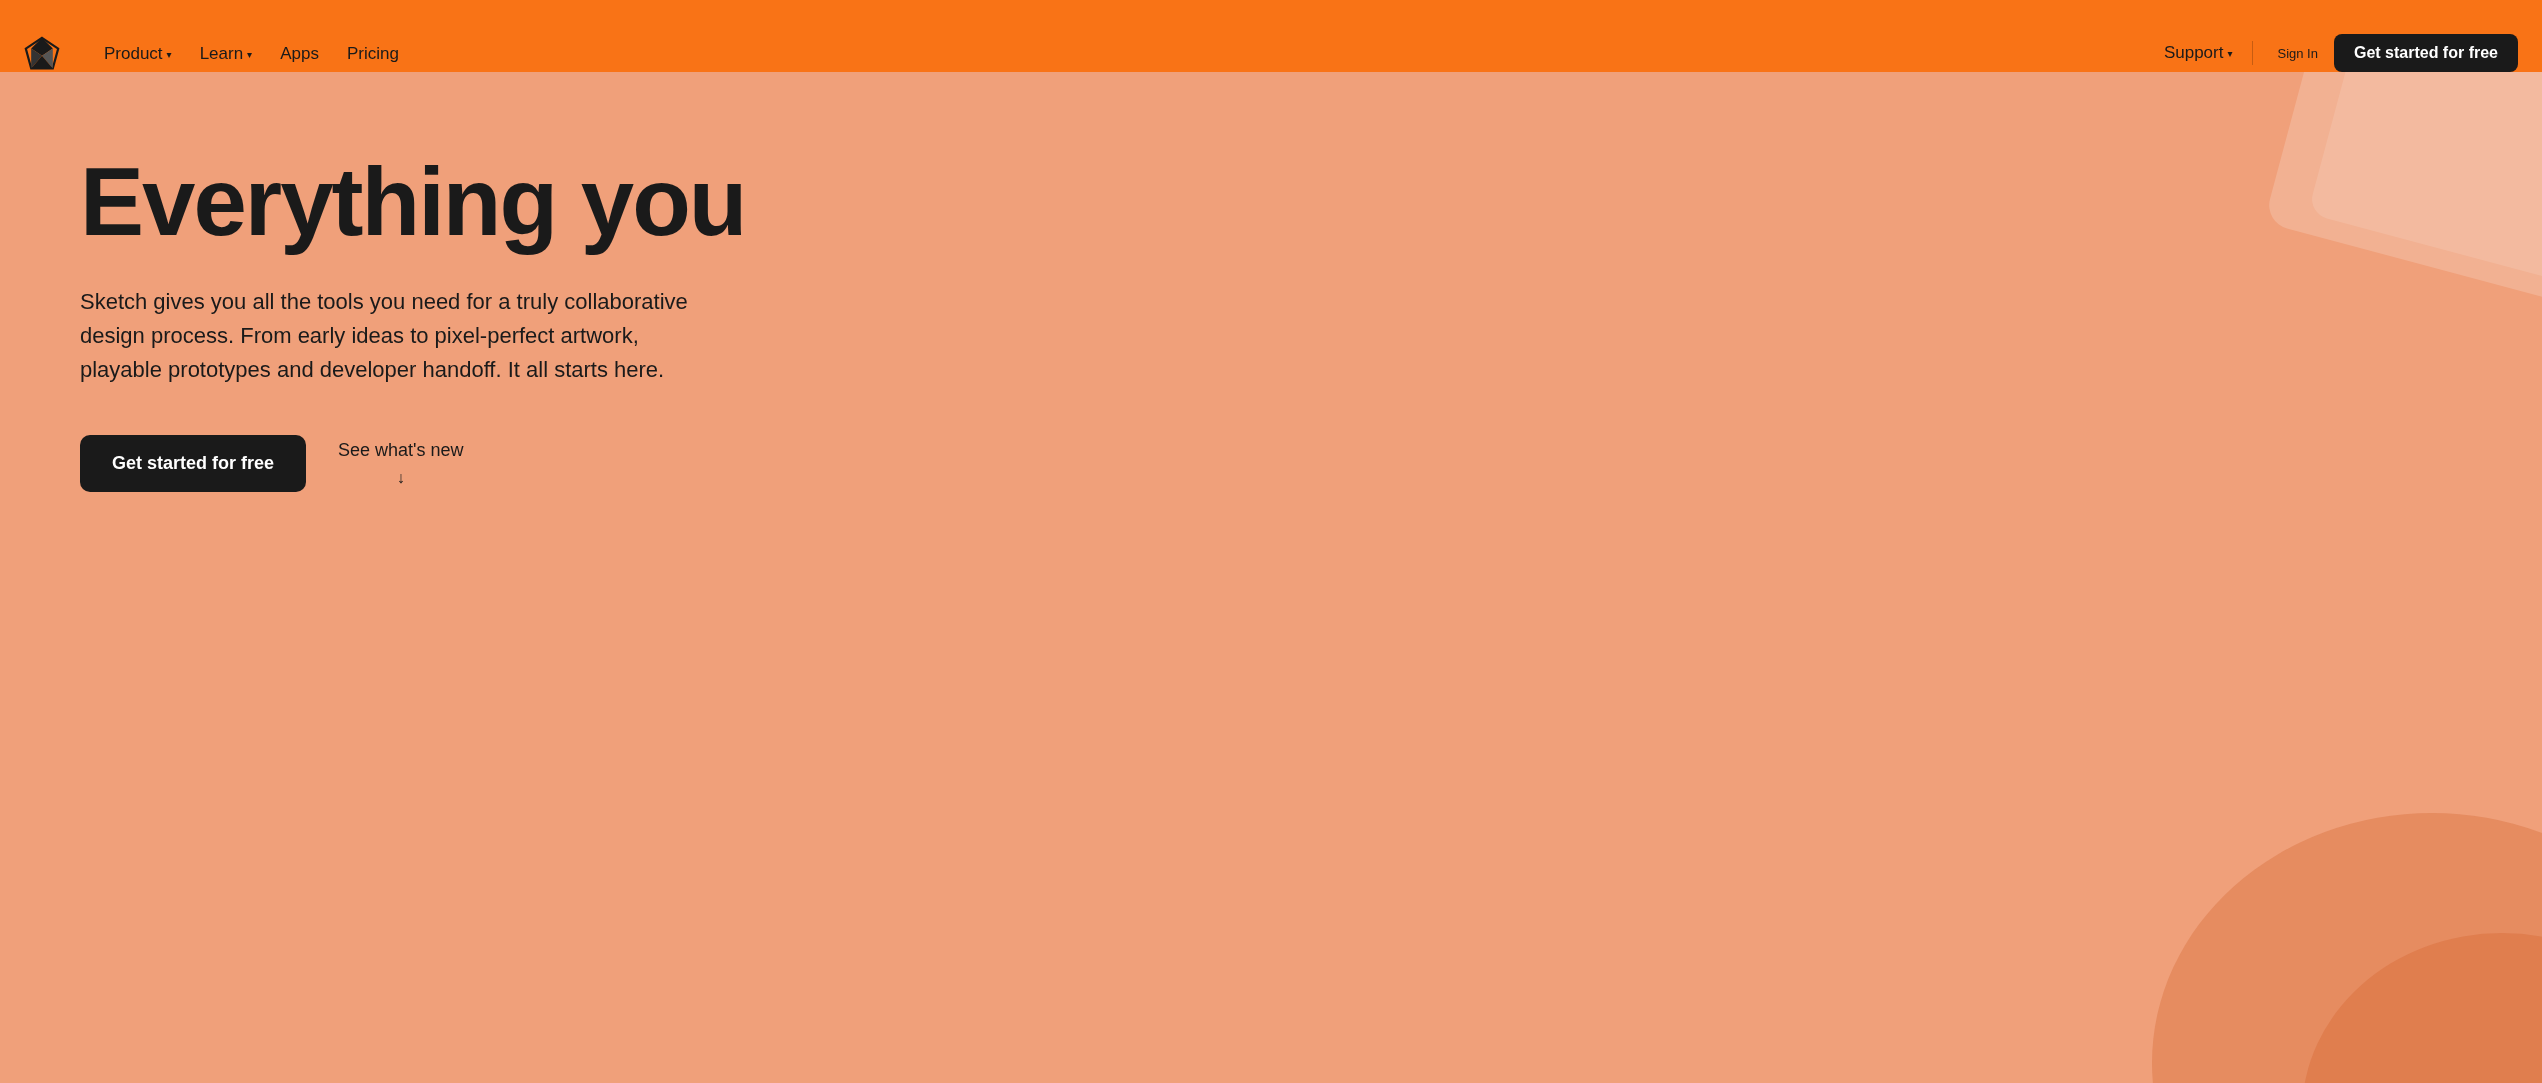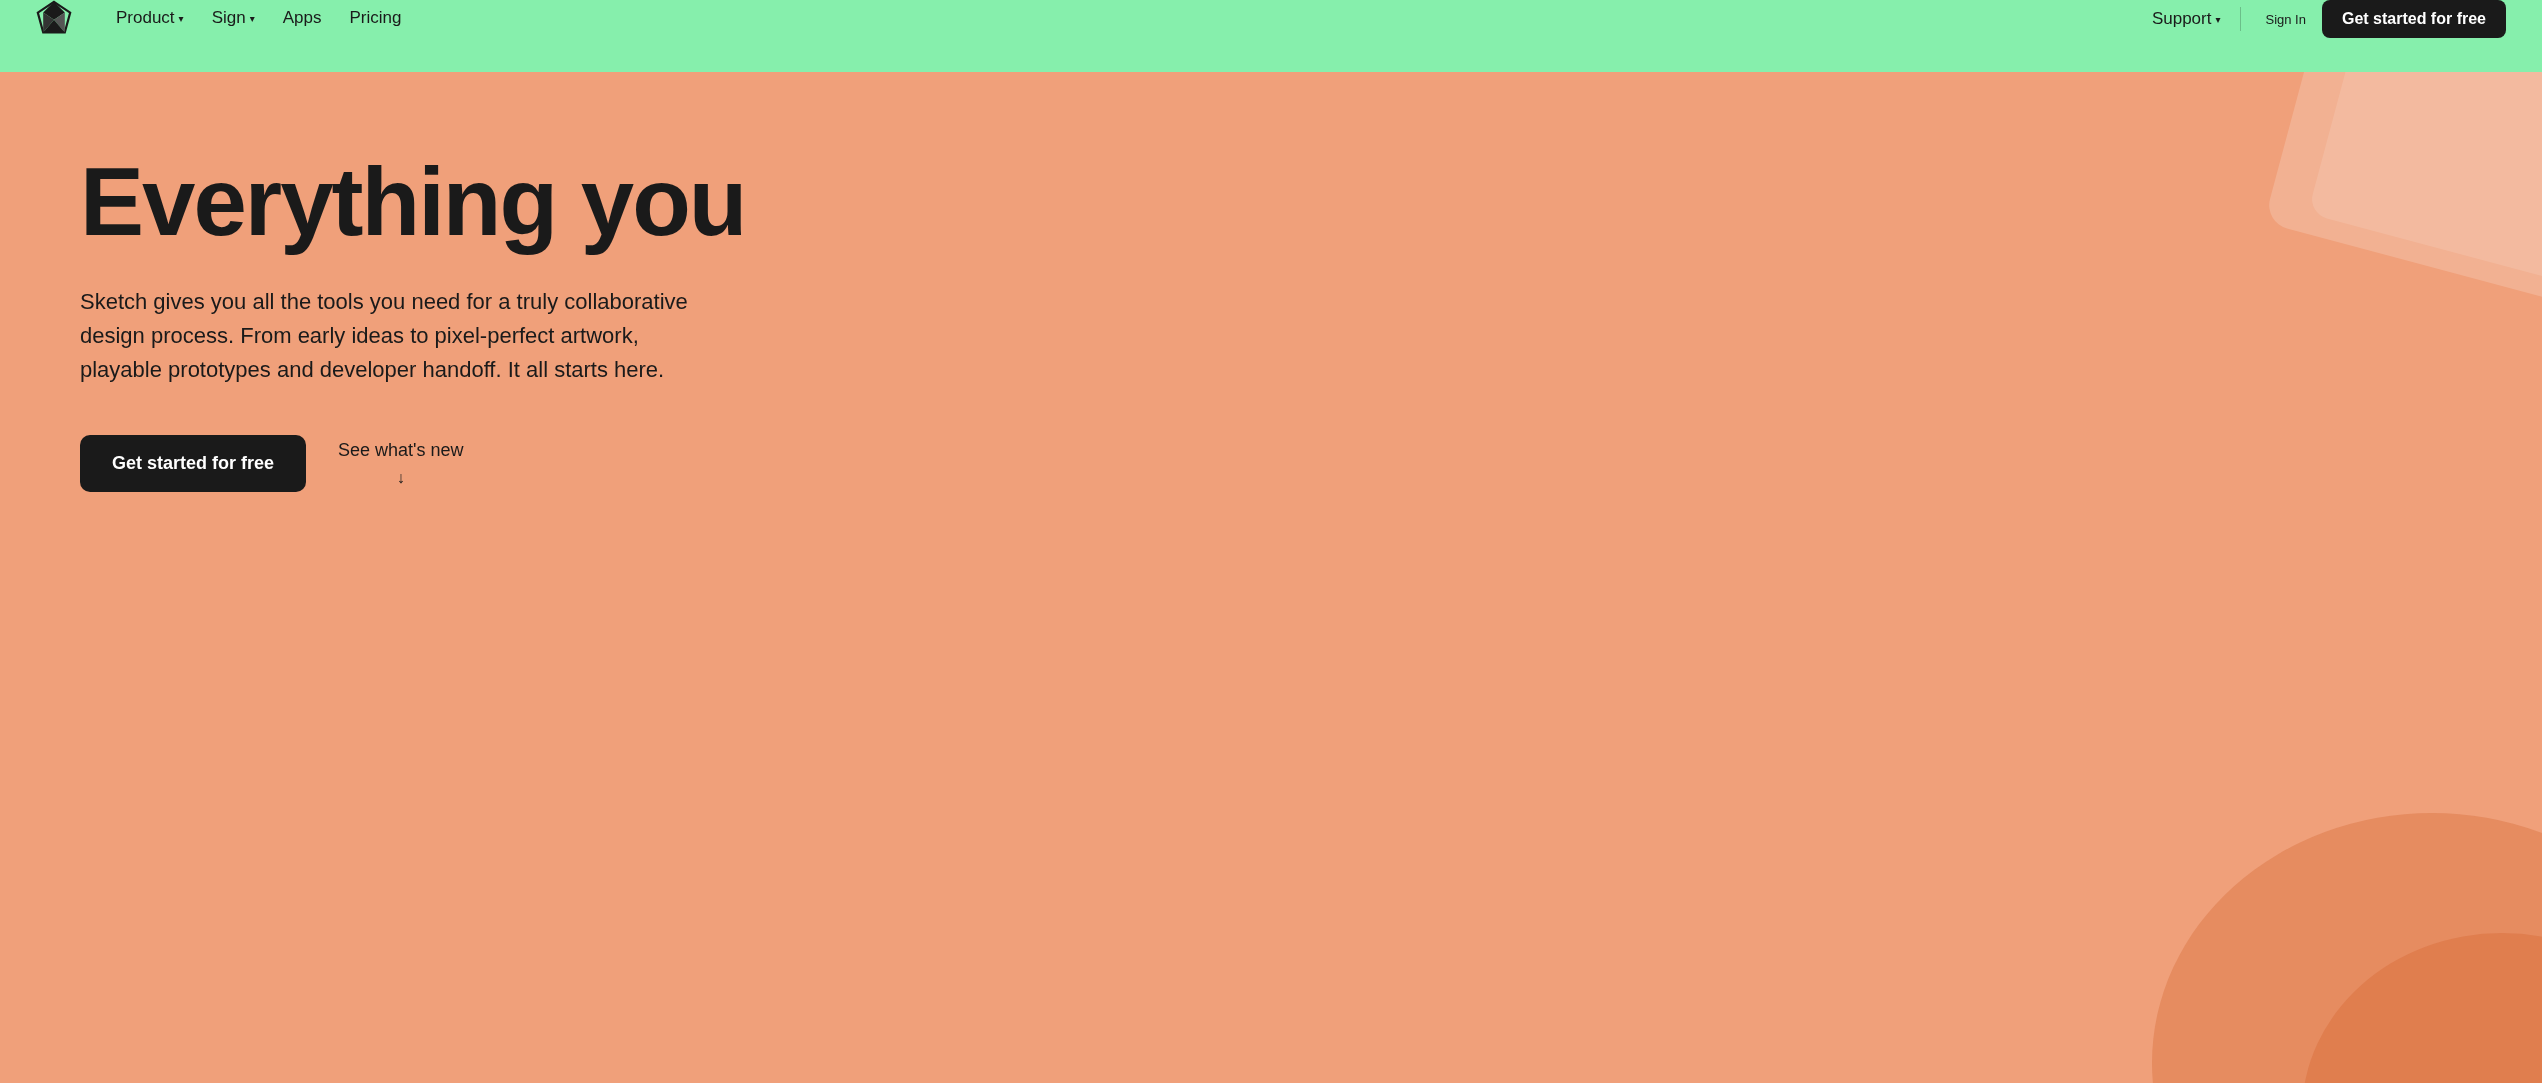--- a/index.html
+++ b/index.html
@@ -11,24 +11,24 @@
     body {
       font-family: -apple-system, BlinkMacSystemFont, 'Segoe UI', Helvetica, Arial, sans-serif;
       background-color: #F0A07A;
       min-height: 100vh;
       overflow-x: hidden;
     }
 
     
     nav {
       display: flex;
-      align-items: flex-start;
-      padding: 0 36px;
+      align-items: flex-end;
+      padding: 0 24px;
       height: 72px;
-      background-color: #86efac;
+      background-color: #f97316;
       position: relative;
       z-index: 10;
     }
 
     .nav-logo {
       display: flex;
       align-items: center;
       margin-right: 32px;
       cursor: pointer;
     }
@@ -199,21 +199,21 @@
       <polygon points="20,90 50,55 80,90" fill="#1a1a1a"></polygon>
     </svg>
   </div>
 
   <div class="nav-links">
     <div class="nav-link">
       <span>Product</span>
       <span class="chevron">▾</span>
     </div>
     <div class="nav-link">
-      <span>Sign</span>
+      <span>Learn</span>
       <span class="chevron">▾</span>
     </div>
     <div class="nav-link">
       <span>Apps</span>
     </div>
     <div class="nav-link">
       <span>Pricing</span>
     </div>
   </div>
 

